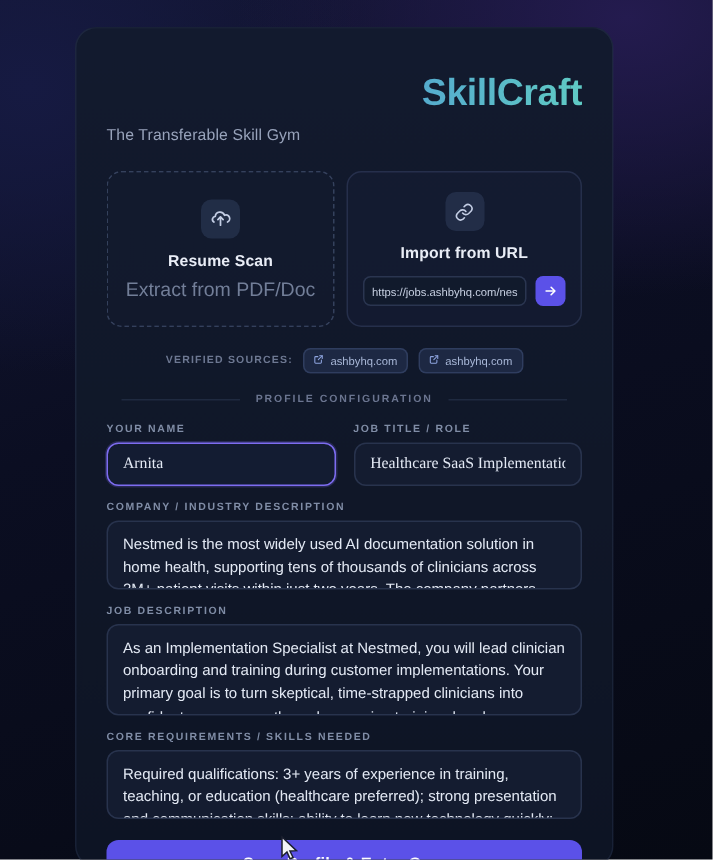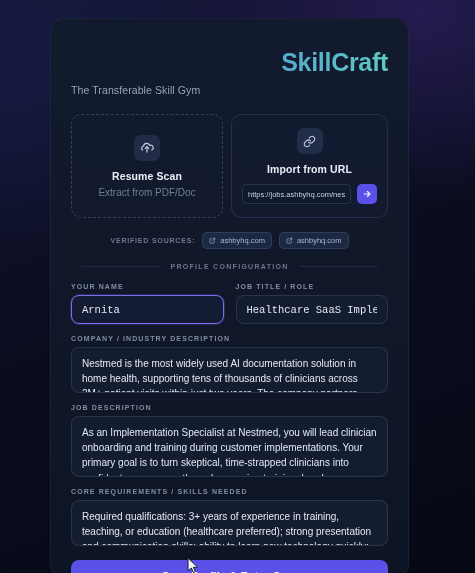--- a/index.html
+++ b/index.html
@@ -88,21 +88,21 @@
     margin-bottom: 9px;
   }
   .icon-tile svg { display:block; }
   .source-title {
     font-size: 10.5px;
     font-weight: bold;
     color: #e9edf6;
     letter-spacing: 0.1px;
   }
   .source-sub {
-    font-size: 10px;
+    font-size: 13px;
     color: #727e98;
     margin-top: 5px;
   }
   .url-row {
     display: flex;
     align-items: center;
     gap: 6px;
     margin-top: 9px;
     width: 100%;
     justify-content: center;
@@ -143,21 +143,20 @@
     margin-top: 14px;
   }
   .verified-label {
     font-size: 7px;
     font-weight: bold;
     letter-spacing: 0.8px;
     color: #6d7892;
   }
   .src-badge {
     display: inline-flex;
-    align-items: center;
     gap: 4px;
     background: rgba(32,44,72,0.85);
     border: 1px solid rgba(92,112,162,0.3);
     border-radius: 5px;
     padding: 3px 6px;
     font-size: 7.5px;
     color: #a9b8d8;
     cursor: pointer;
   }
 
@@ -194,21 +193,21 @@
   .row2 > div { flex: 1; min-width: 0; }
 
   .inp {
     width: 100%;
     height: 29px;
     background: #141c30;
     border: 1px solid rgba(92,110,155,0.28);
     border-radius: 8px;
     color: #e3e9f4;
     font-size: 10.5px;
-    font-family: Liberation Mono, monospace;
+    font-family: Liberation Serif, serif;
     padding: 0 10px;
     outline: none;
     white-space: nowrap;
     overflow: hidden;
   }
   .inp.focused {
     border: 1.5px solid #7d6cf0;
     box-shadow: 0 0 0 1px rgba(125,108,240,0.22);
     background: #131c32;
   }

